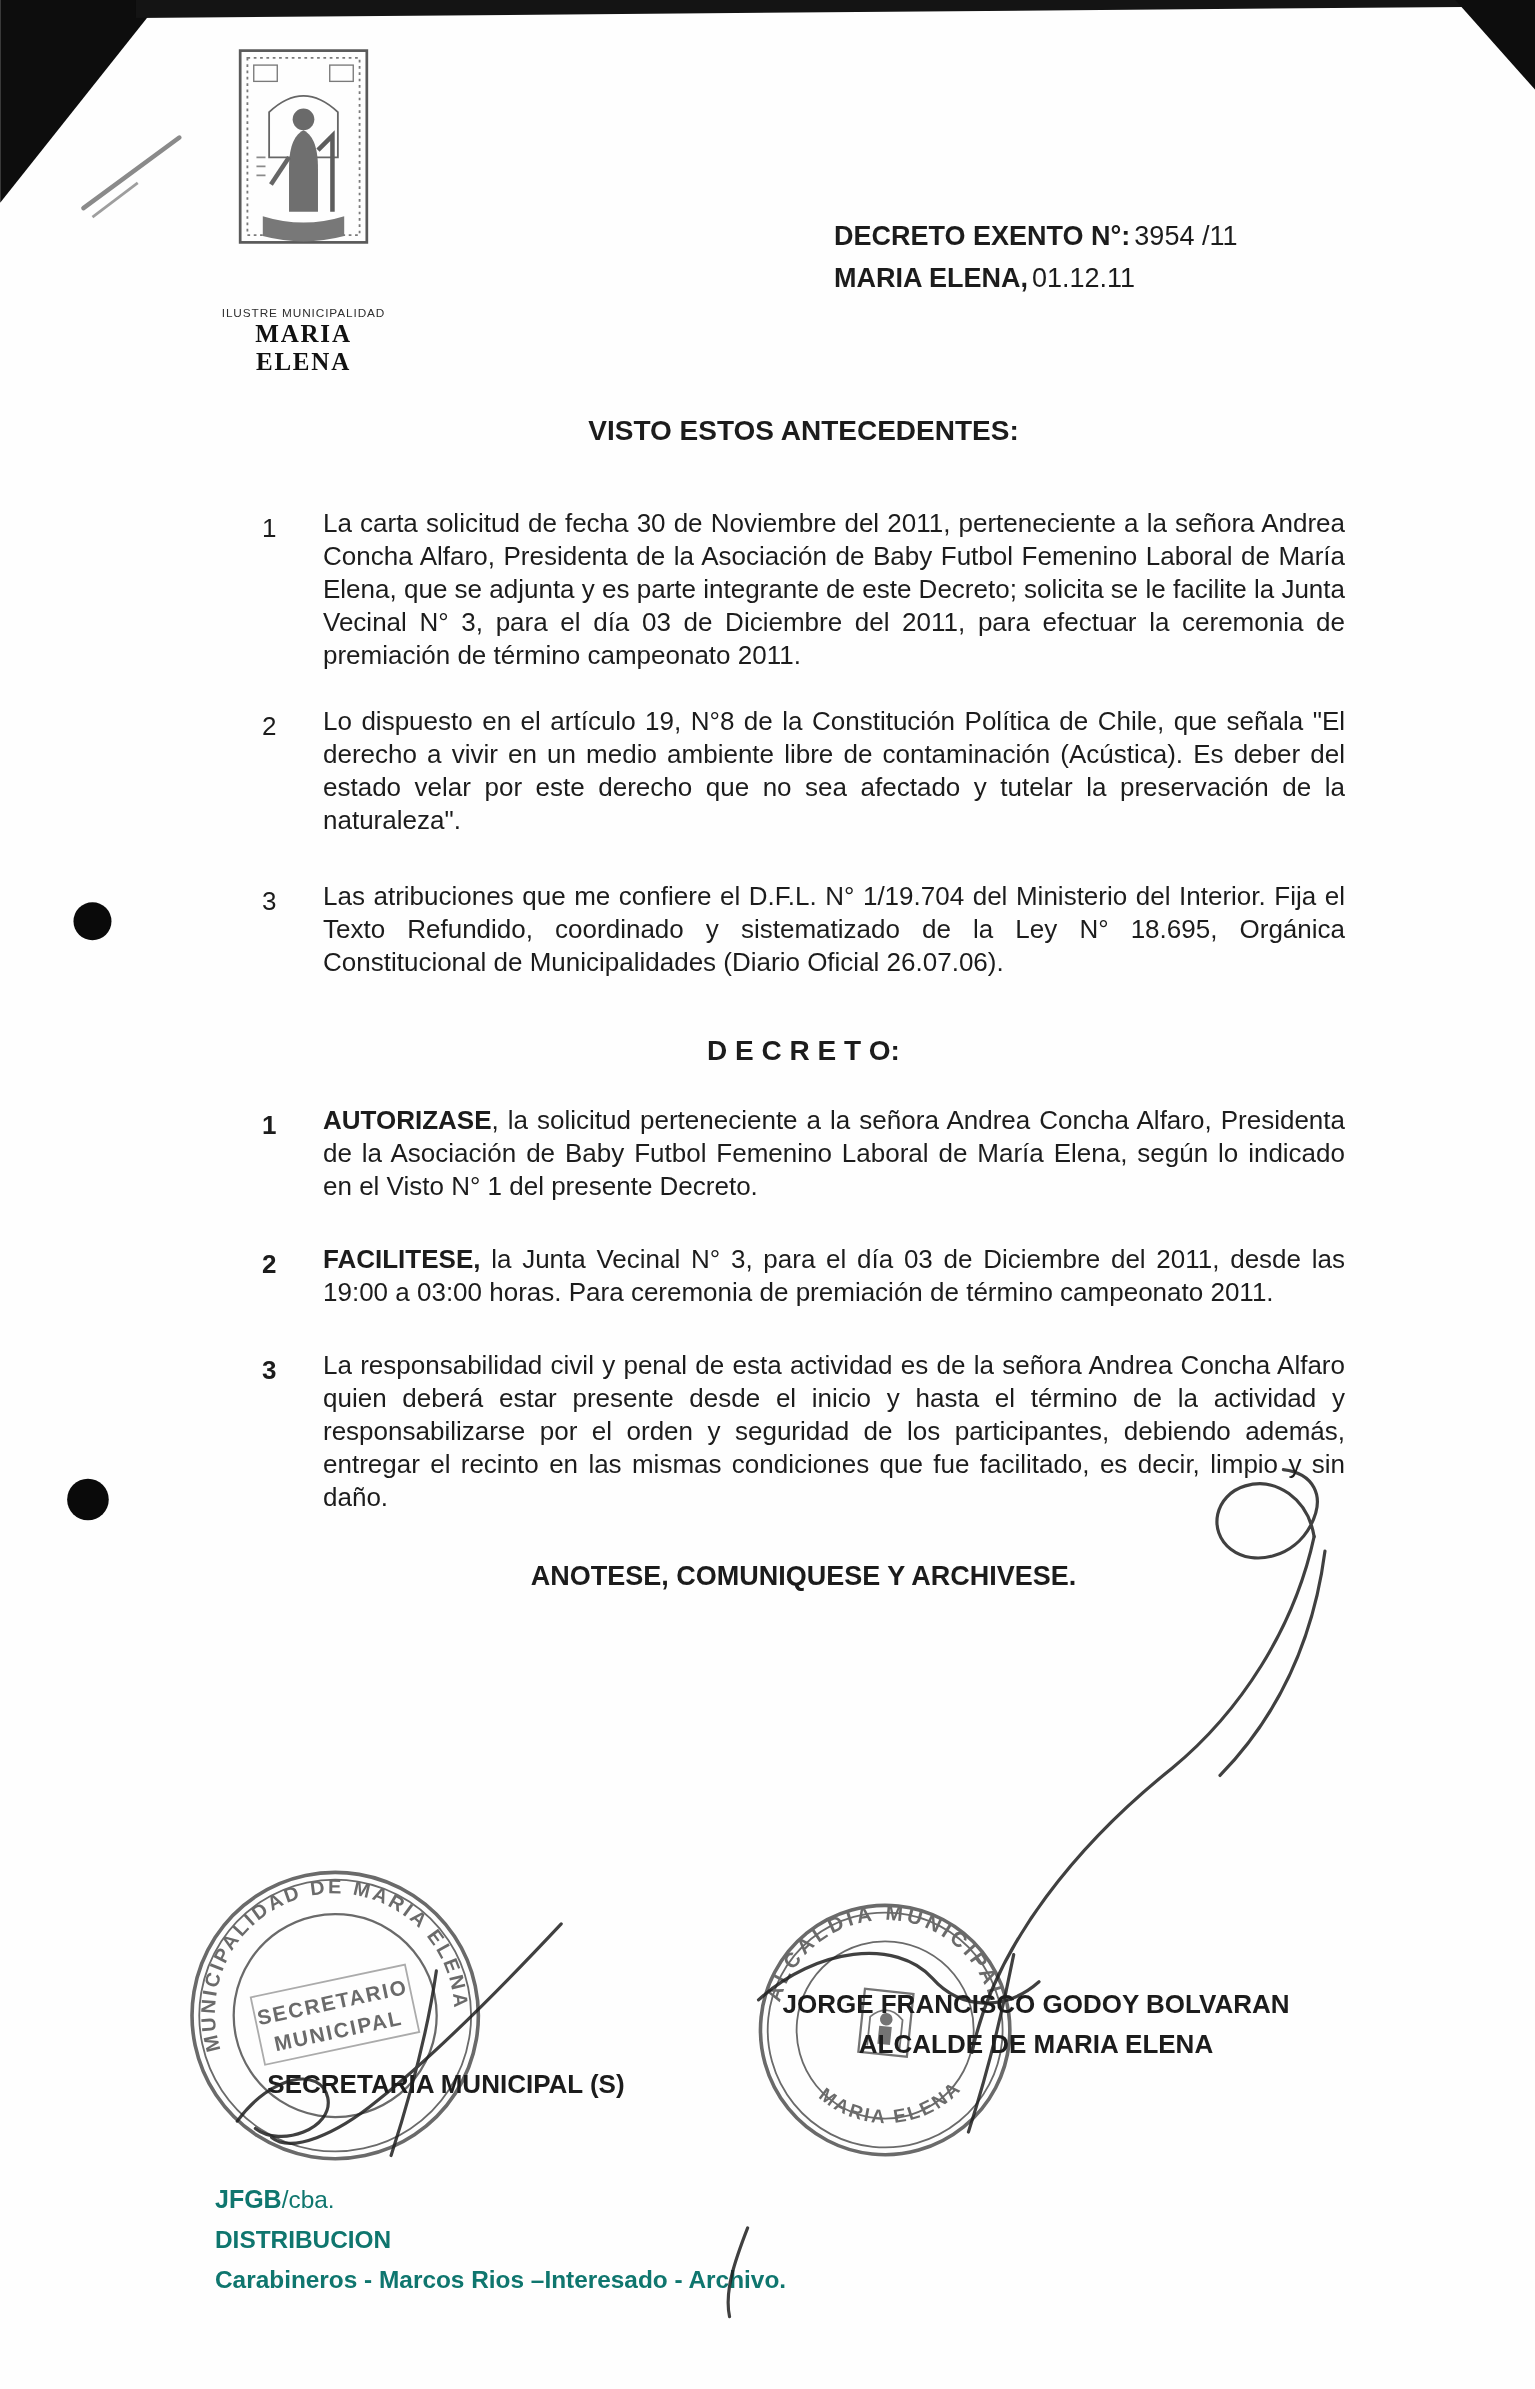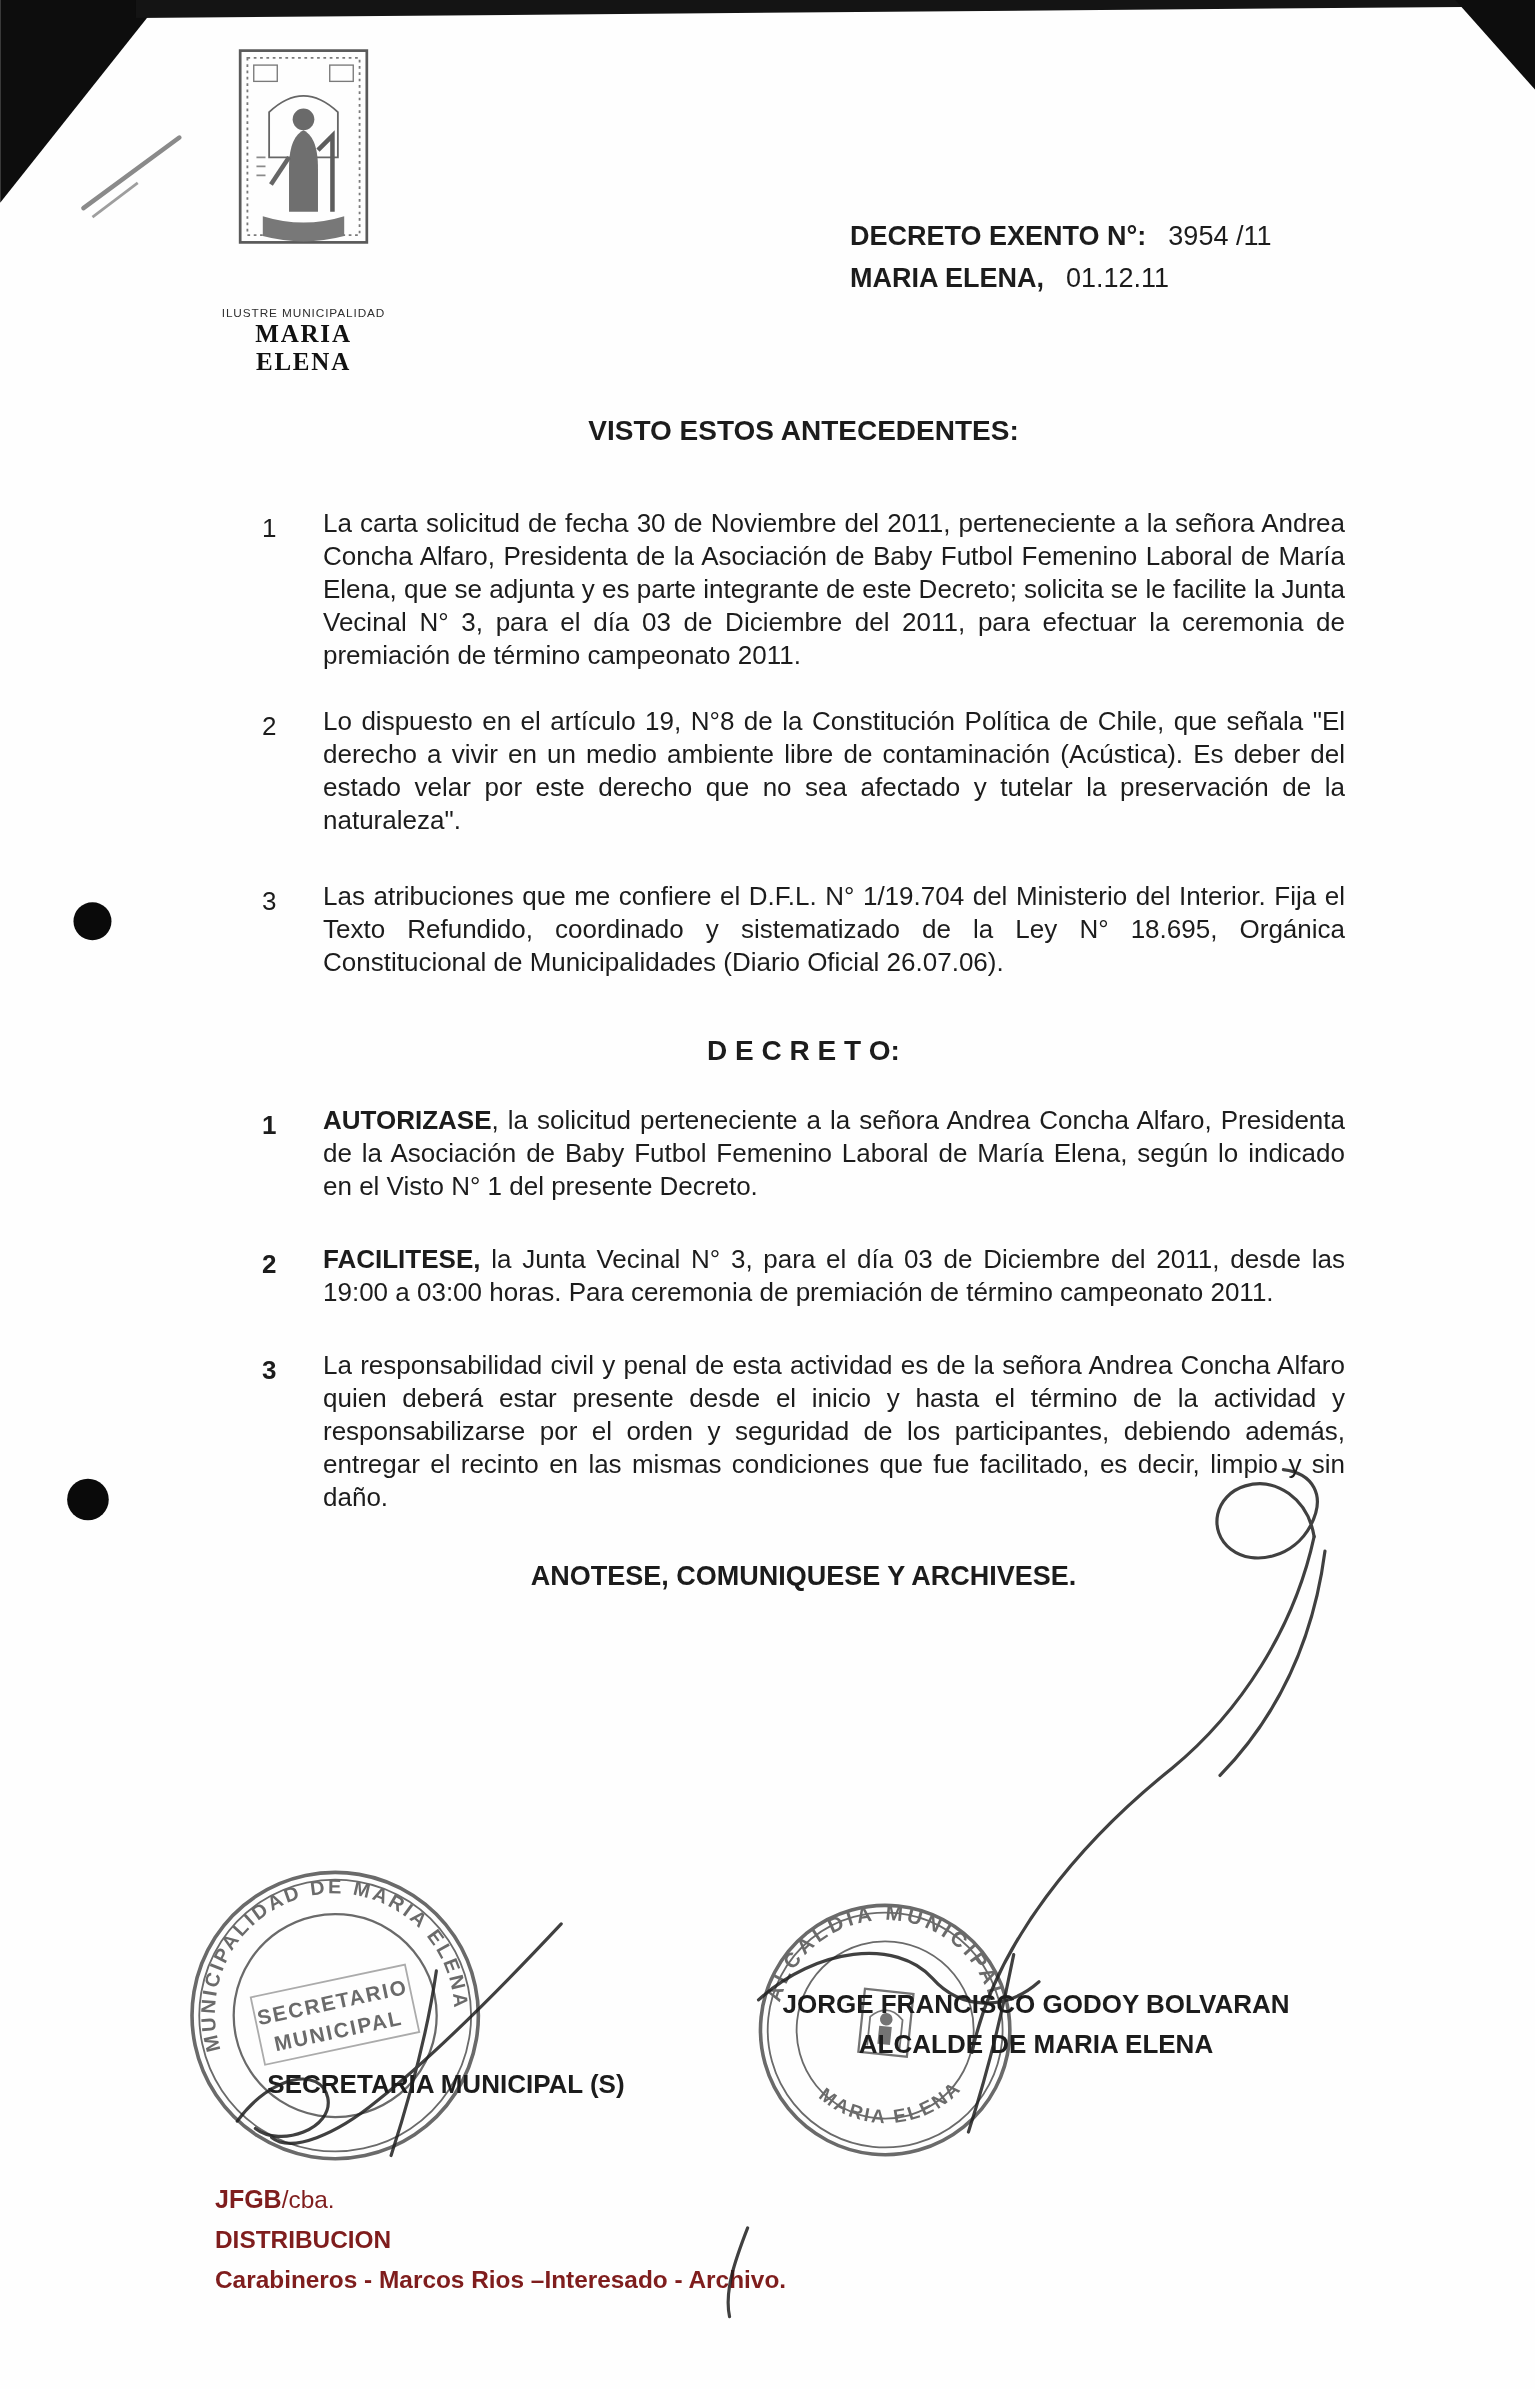--- a/index.html
+++ b/index.html
@@ -13,21 +13,21 @@
   }
   svg.overlay { position:absolute; left:0; top:0; pointer-events:none; }
 
   
   .emblem { position:absolute; left:211px; top:47px; width:185px; text-align:center; }
   .emblem .cap-top { font-size:11.8px; letter-spacing:0.9px; color:#2e2e2e; margin-top:19px; }
   .emblem .cap-main { font-family:"Liberation Serif", serif; font-size:25px; font-weight:bold; letter-spacing:1.8px; color:#111; }
 
   
   .decree-header { position:absolute; left:834px; top:215px; font-size:27px; line-height:42px; }
-  .decree-header .row { display:flex; gap:22px; white-space:nowrap;margin-left:16px; }
+  .decree-header .row { display:flex; gap:4px; white-space:nowrap; }
   .decree-header .lbl { font-weight:bold; }
 
   
   .content { position:absolute; left:262px; top:410px; width:1083px; }
   .sec-title { text-align:center; font-weight:bold; font-size:28px; line-height:41px; margin-bottom:56px; }
   .sec-title.decreto { margin-top:0; margin-bottom:33px; }
   .doc-item { display:flex; align-items:flex-start; }
   .item-num { flex:0 0 49px; font-size:26px; line-height:42px; }
   .item-num.bold { font-weight:bold; }
   .item-text { flex:1; font-size:26px; line-height:33px; text-align:justify;margin-left:12px; }
@@ -41,21 +41,21 @@
   .sig-mayor { left:742px; top:1984px; width:588px; }
   .sig-secretary { left:206px; top:2064px; width:480px; }
 
   
   .stamp { position:absolute; opacity:.76; }
   .stamp-secretary { left:186px; top:1866px; transform:rotate(-12deg); }
   .stamp-mayor { left:754px; top:1899px; transform:rotate(6deg); }
   .stamp text { font-family:"Liberation Sans", sans-serif; }
 
   
-  .footer { position:absolute; left:215px; top:2179px; font-size:24.4px; line-height:40px; color:#7f1d1d; }
+  .footer { position:absolute; left:215px; top:2179px; font-size:24.4px; line-height:40px; color:#0f766e; }
   .footer .b { font-weight:bold; }
   .footer .line1 .b { font-size:25px; }
 </style>
 </head>
 <body>
 
 <div class="page">
 
   <div class="emblem">
     <svg width="185" height="237" viewBox="0 0 204 262">

